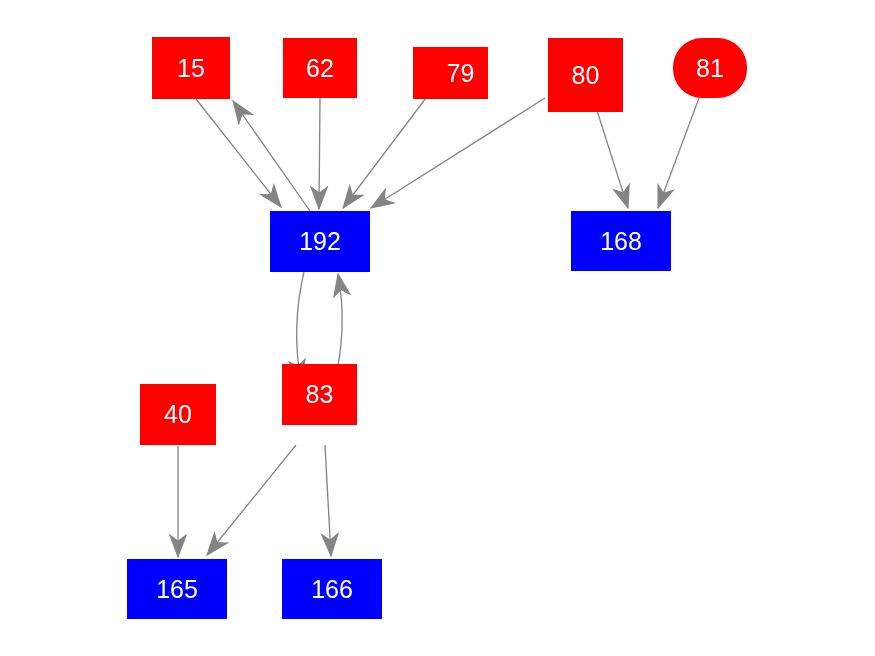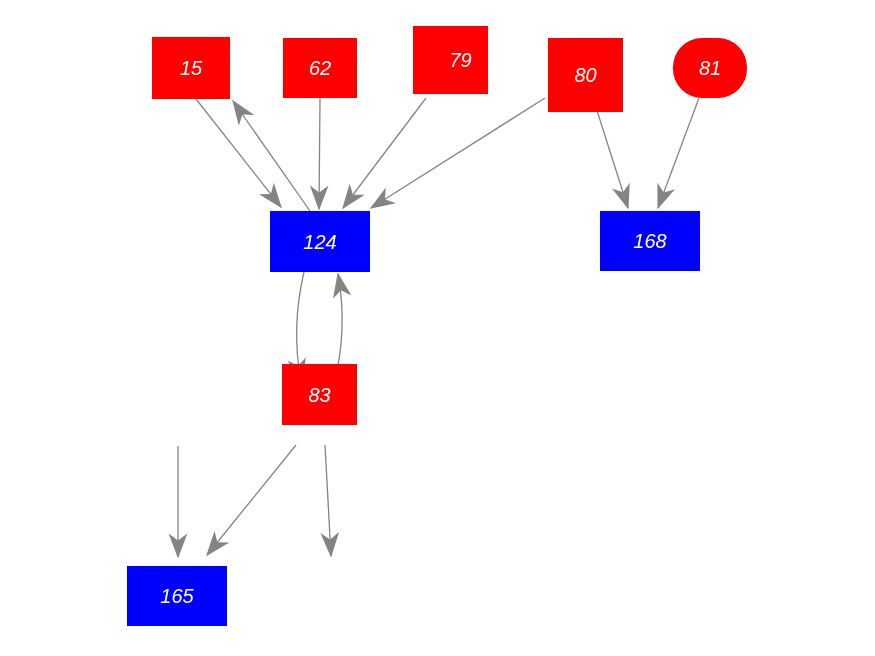--- a/index.html
+++ b/index.html
@@ -38,26 +38,25 @@
     top: 0;
     width: 875px;
     height: 656px;
   }
   .node {
     position: absolute;
     display: flex;
     align-items: center;
     justify-content: center;
     color: var(--node-text-color, #ffffff);
-    font-size: 20px;
+    font-size: 25px;
     line-height: 1;
     cursor: pointer;
     user-select: none;
     box-sizing: border-box;
-    font-style: italic;
   }
   .node.red  { background: var(--red-node-color,  #ff0000); }
   .node.blue { background: var(--blue-node-color, #0000ff); }
 </style>
 </head>
 <body>
 
 <div class="graph-canvas">
   <svg class="edge-layer" viewBox="0 0 875 656" xmlns="http://www.w3.org/2000/svg">
     <defs>
@@ -76,21 +75,23 @@
         <path d="M 304 272 Q 291 327 301 382" class="edge" marker-end="url(#arrowhead)"></path>
         <path d="M 334 384 Q 348 329 338 274" class="edge" marker-end="url(#arrowhead)"></path>
         <path d="M 178 446 L 178 557" class="edge" marker-end="url(#arrowhead)"></path>
         <path d="M 296 445 L 207 555" class="edge" marker-end="url(#arrowhead)"></path>
         <path d="M 325 445 L 331 556" class="edge" marker-end="url(#arrowhead)"></path>
       </g>
   </svg>
   <div class="node-layer">
       <div class="node red" style="left: 152px; top: 37px; width: 78px; height: 62px;">15</div>
       <div class="node red" style="left: 283px; top: 38px; width: 74px; height: 60px;">62</div>
-      <div class="node red" style="left: 413px; top: 26px; width: 75px; height: 68px; padding-left: 20px;">79</div>
+      <div class="node red" style="left: 413px; top: 47px; width: 75px; height: 52px; padding-left: 20px;">79</div>
       <div class="node red" style="left: 548px; top: 38px; width: 75px; height: 74px;">80</div>
       <div class="node red" style="left: 673px; top: 38px; width: 74px; height: 60px; border-radius: 29px;">81</div>
-      <div class="node blue" style="left: 270px; top: 211px; width: 100px; height: 61px;">124</div>
-      <div class="node blue" style="left: 600px; top: 211px; width: 100px; height: 60px;">168</div>
+      <div class="node blue" style="left: 270px; top: 211px; width: 100px; height: 61px;">192</div>
+      <div class="node blue" style="left: 571px; top: 211px; width: 100px; height: 60px;">168</div>
+      <div class="node red" style="left: 140px; top: 384px; width: 76px; height: 61px;">40</div>
       <div class="node red" style="left: 282px; top: 364px; width: 75px; height: 61px;">83</div>
-      <div class="node blue" style="left: 127px; top: 559px; width: 100px; height: 60px; margin-top: 7px;">165</div>
+      <div class="node blue" style="left: 127px; top: 559px; width: 100px; height: 60px;">165</div>
+      <div class="node blue" style="left: 282px; top: 559px; width: 100px; height: 60px;">166</div>
     </div>
 </div>
 
 </body></html>

